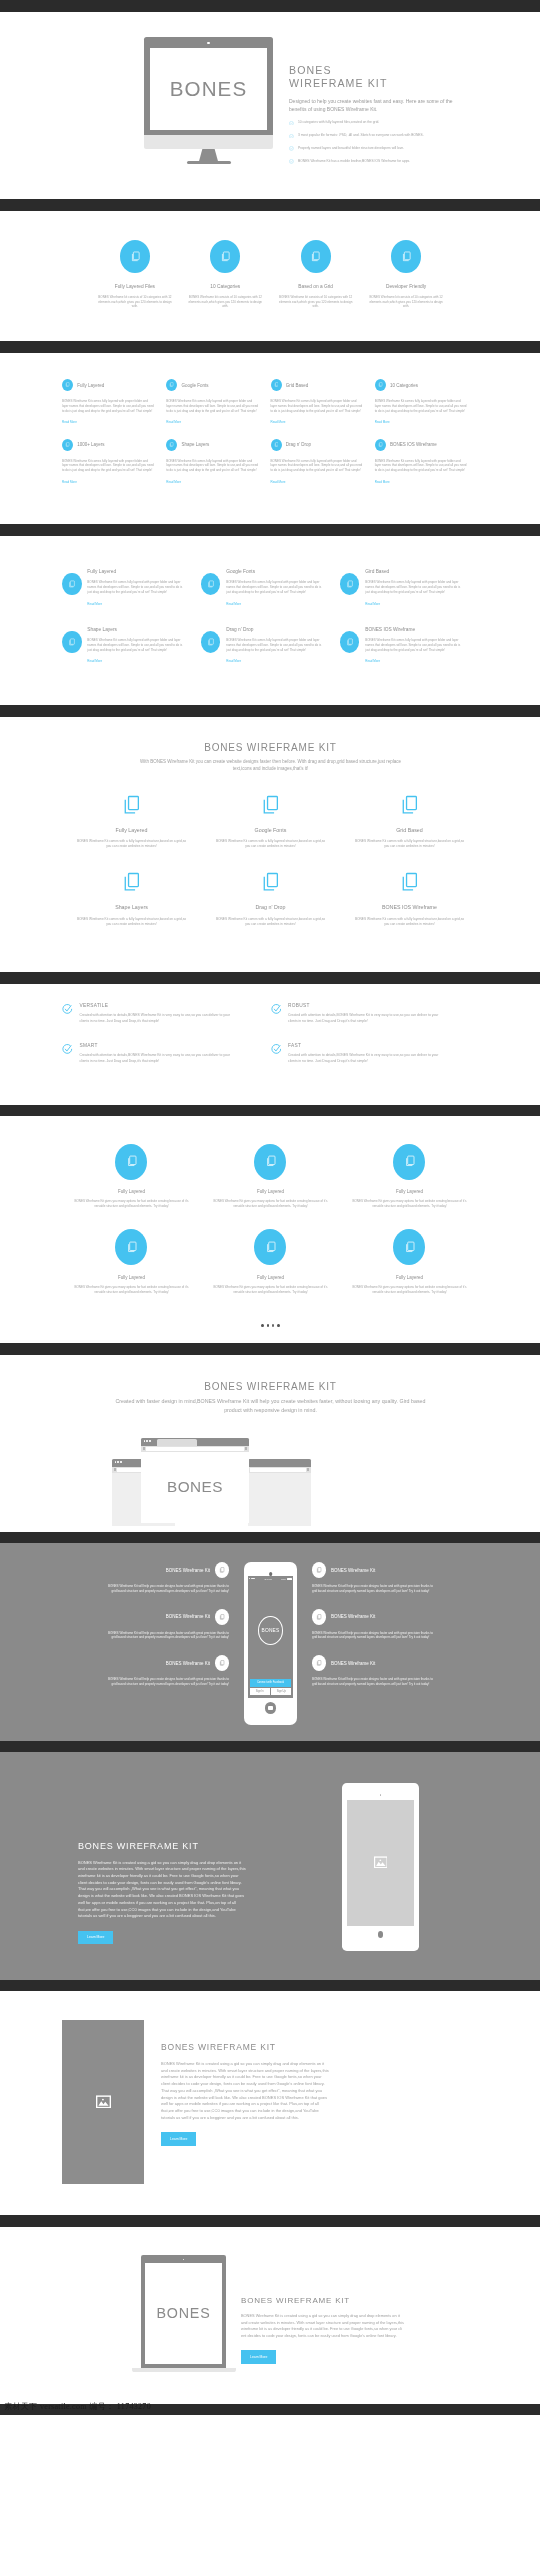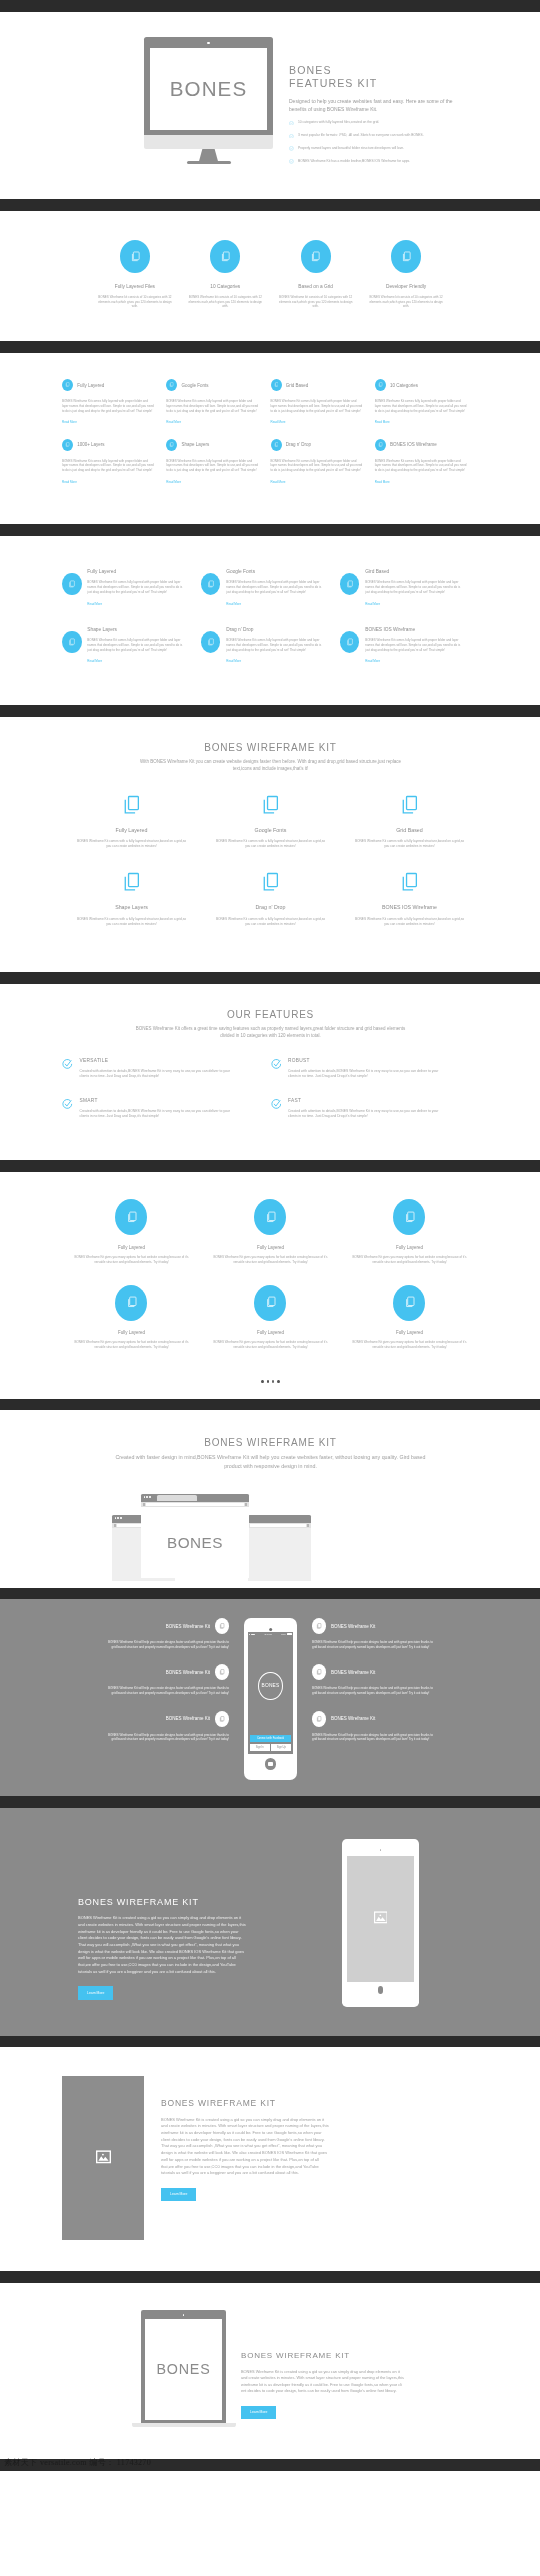--- a/index.html
+++ b/index.html
@@ -219,21 +219,21 @@
               </div>
           </div>
           <div class="mon-bottom"></div>
           <div class="mon-base"></div>
           <div class="mon-neck"></div>
           <div class="mon-foot"></div>
         </div>
         <div class="hero-txt">
           <h1>
             <span>BONES</span><br>
-            <span>FEATURES KIT</span>
+            <span>WIREFRAME KIT</span>
           </h1>
           <p class="lead">Designed to help you create websites fast and easy. Here are some of the benefits of using BONES Wireframe Kit.</p>
           <div class="bullets">
             <div class="bullet">
               <span class="chk">
                 <svg width="4.8" height="4.8" viewBox="0 0 12 12">
                     <circle cx="6" cy="6" r="5" fill="none" stroke="#8fd8f2" stroke-width="1"></circle>
                     <path d="M3.5 6.2l1.7 1.7 3.4-3.6" fill="none" stroke="#8fd8f2" stroke-width="1"></path>
                   </svg>
               </span>
@@ -591,24 +591,20 @@
     <p>BONES Wireframe Kit comes with a fully layered structure,based on a grid,so you can create websites in minutes!</p>
   </div>
         </div>
     </div>
   </div>
 
   <div class="divider"></div>
 
   <div class="section">
     <div class="wrap">
-      <div class="feat-head">
-        <h2 class="sect-title">OUR FEATURES</h2>
-        <p class="sect-sub">BONES Wireframe Kit offers a great time saving features such as properly named layers,great folder structure and grid based elements divided in 10 categories with 120 elements in total.</p>
-      </div>
       <div class="feats" id="feats-host">
   <div class="feat">
     <span class="tick"><svg width="10.6" height="10.6" viewBox="0 0 24 24">
                 <path d="M19 4a10 10 0 1 0 3 7" fill="none" stroke="#45c2f0" stroke-width="2"></path>
                 <path d="M7 11l4 5L21 3" fill="none" stroke="#45c2f0" stroke-width="2"></path>
               </svg></span>
     <div class="body">
       <h3>VERSATILE</h3>
       <p>Created with attention to details,BONES Wireframe Kit is very easy to use,so you can deliver to your clients in no time. Just Drag and Drop,it's that simple!</p>
     </div>

